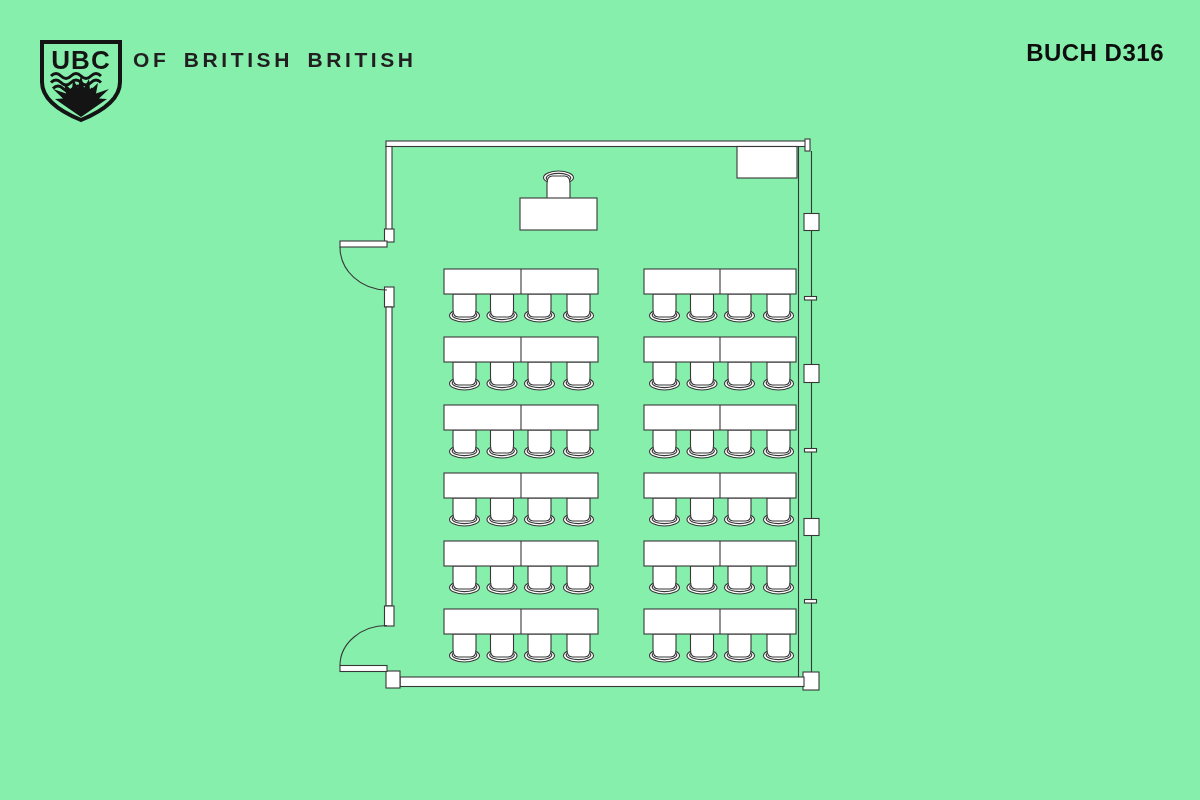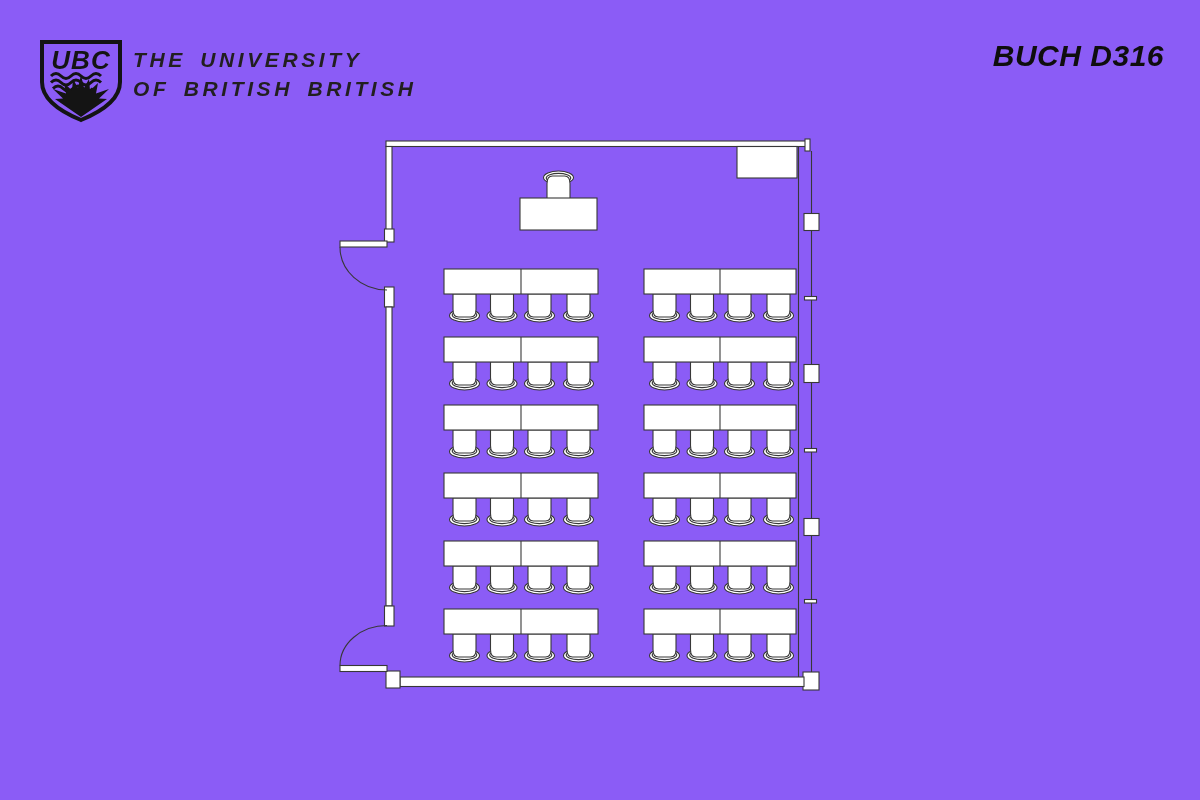--- a/index.html
+++ b/index.html
@@ -1,24 +1,24 @@
 <!DOCTYPE html>
 <html><head>
 <meta charset="utf-8">
 <style>
   html,body{margin:0;padding:0;background:#fff;}
-  #page{position:relative;width:1200px;height:800px;background:#8b5cf6;overflow:hidden;
-        font-family:"Liberation Sans",sans-serif;font-style:italic;}
+  #page{position:relative;width:1200px;height:800px;background:#86efac;overflow:hidden;
+        font-family:"Liberation Sans",sans-serif;}
   
   .logo{position:absolute;left:38px;top:38px;width:86px;height:86px;}
   .institution{position:absolute;left:133px;top:46px;
       font-weight:bold;font-size:21px;line-height:28.5px;
       letter-spacing:3.6px;word-spacing:5px;color:#221f20;}
   .room-title{position:absolute;top:39px;right:36px;
-      font-weight:bold;font-size:30px;letter-spacing:0.5px;color:#0f0e0e;}
+      font-weight:bold;font-size:24px;letter-spacing:0.5px;color:#0f0e0e;}
   
   #plan{position:absolute;left:0;top:0;}
   .ln{fill:#ffffff;stroke:#383838;stroke-width:1.1px;}
   .lns{fill:none;stroke:#383838;stroke-width:1.1px;}
   .crest-line{fill:none;stroke:#141414;stroke-width:3px;}
   .crest-fill{fill:#141414;stroke:none;}
 </style>
 </head>
 <body>
 
@@ -28,21 +28,20 @@
     <path class="lns" style="stroke:#141414;stroke-width:4px" d="M4,4 H82 V44 Q82,66 43,82 Q4,66 4,44 Z"></path>
     <text x="43" y="31" text-anchor="middle" font-size="26" font-weight="bold" letter-spacing="1" fill="#141414">UBC</text>
     <path class="crest-line" d="M13,38 q5,-5 10,0 t10,0 t10,0 t10,0 t10,0"></path>
     <path class="crest-line" d="M13,44.5 q5,-5 10,0 t10,0 t10,0 t10,0 t10,0"></path>
     <path class="crest-line" d="M15,50.5 q5,-5 10,0 t10,0 t10,0 t10,0"></path>
     <path class="crest-fill" d="M43,79 L17,61 L25,60.5 L15,51 L28,55.5 L26,45 L34,52.5 L35,41 L40,50 L43,37
          L46,50 L51,41 L52,52.5 L60,45 L58,55.5 L71,51 L61,60.5 L69,61 Z"></path>
   </svg>
 
   <div class="institution">
-    <div>THE UNIVERSITY</div>
     <div>OF BRITISH BRITISH</div>
   </div>
 
   <div class="room-title">BUCH D316</div>
 
   <svg id="plan" width="1200" height="800" viewBox="0 0 1200 800">
 
     <g>
 
       <rect class="ln" x="386" y="141" width="421" height="5.5"></rect>

